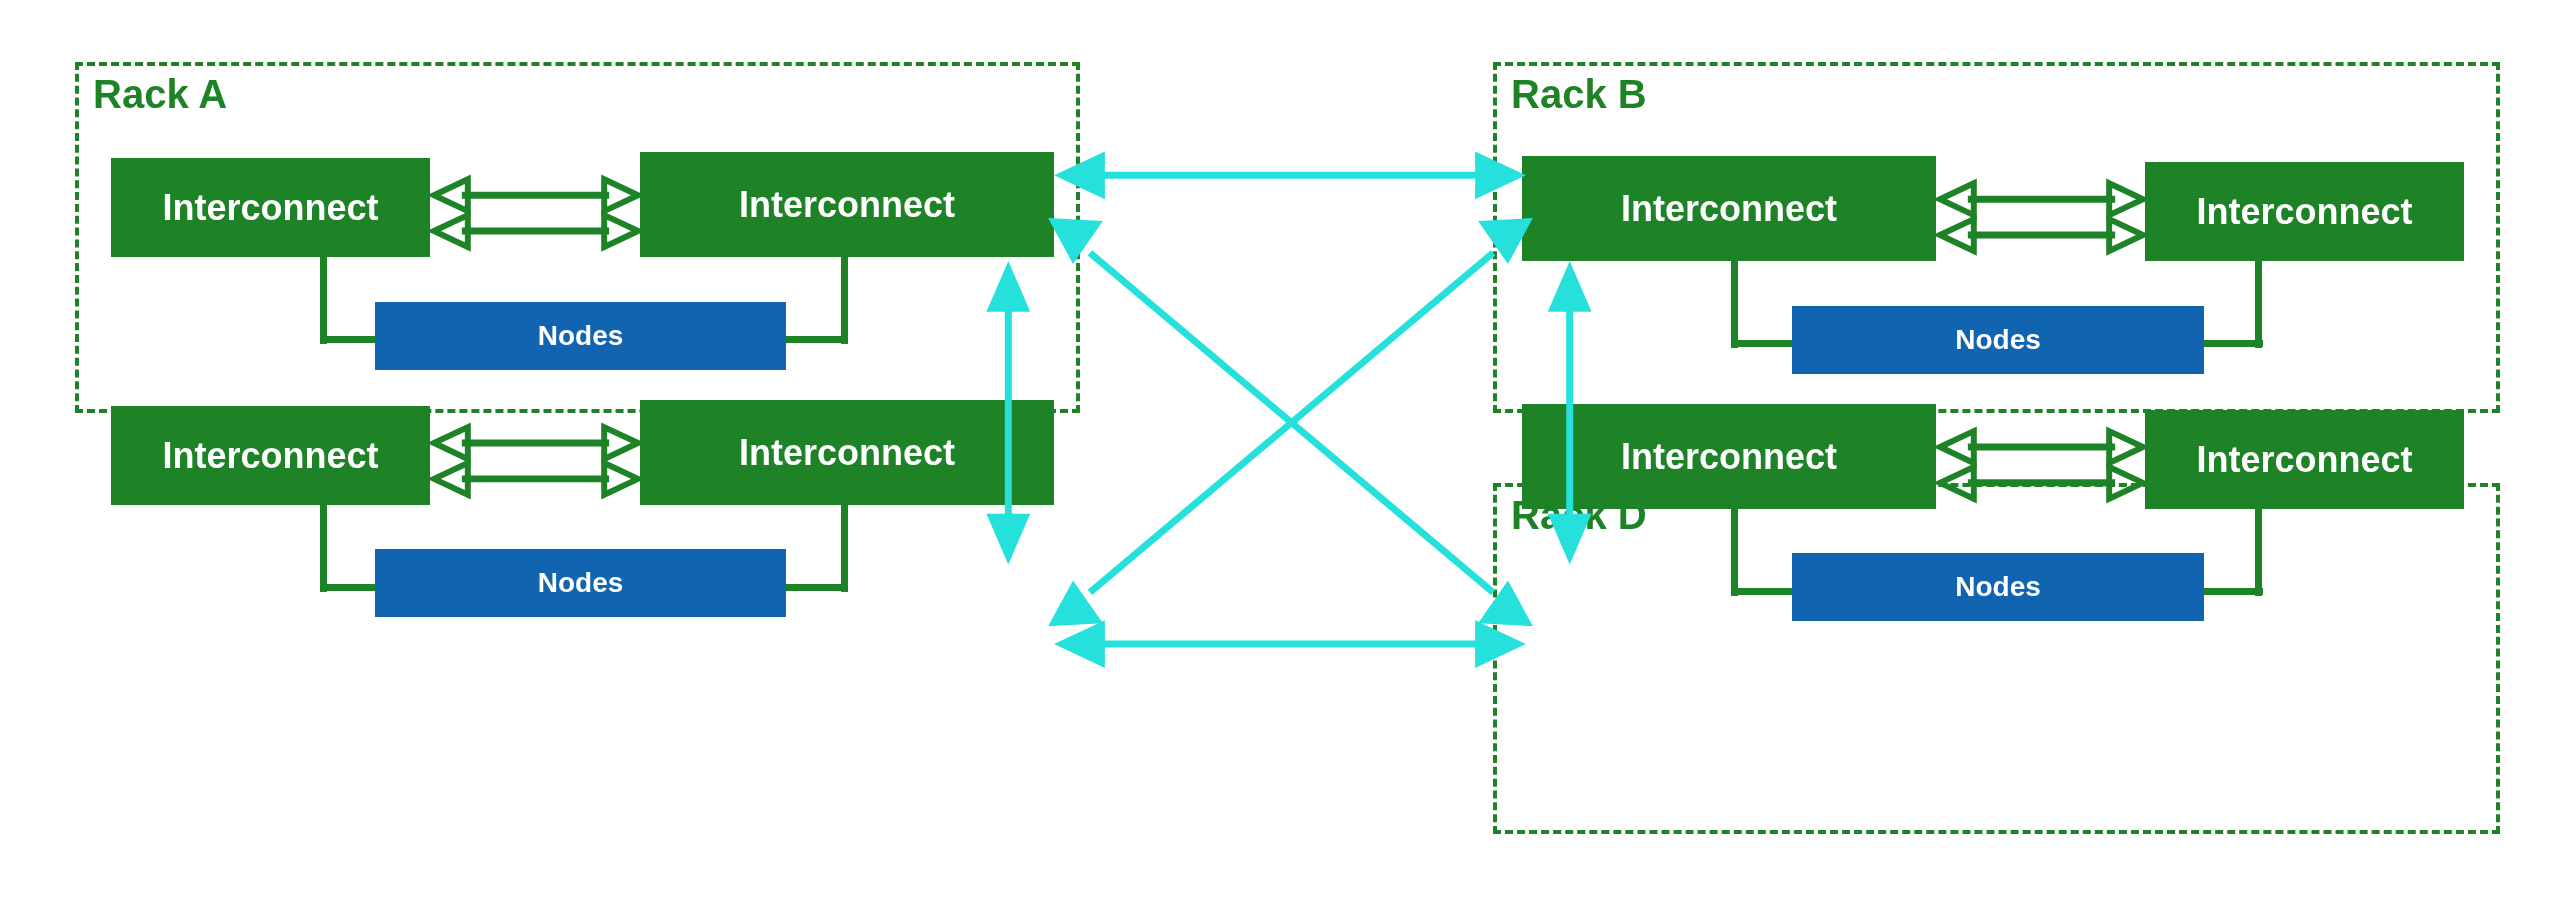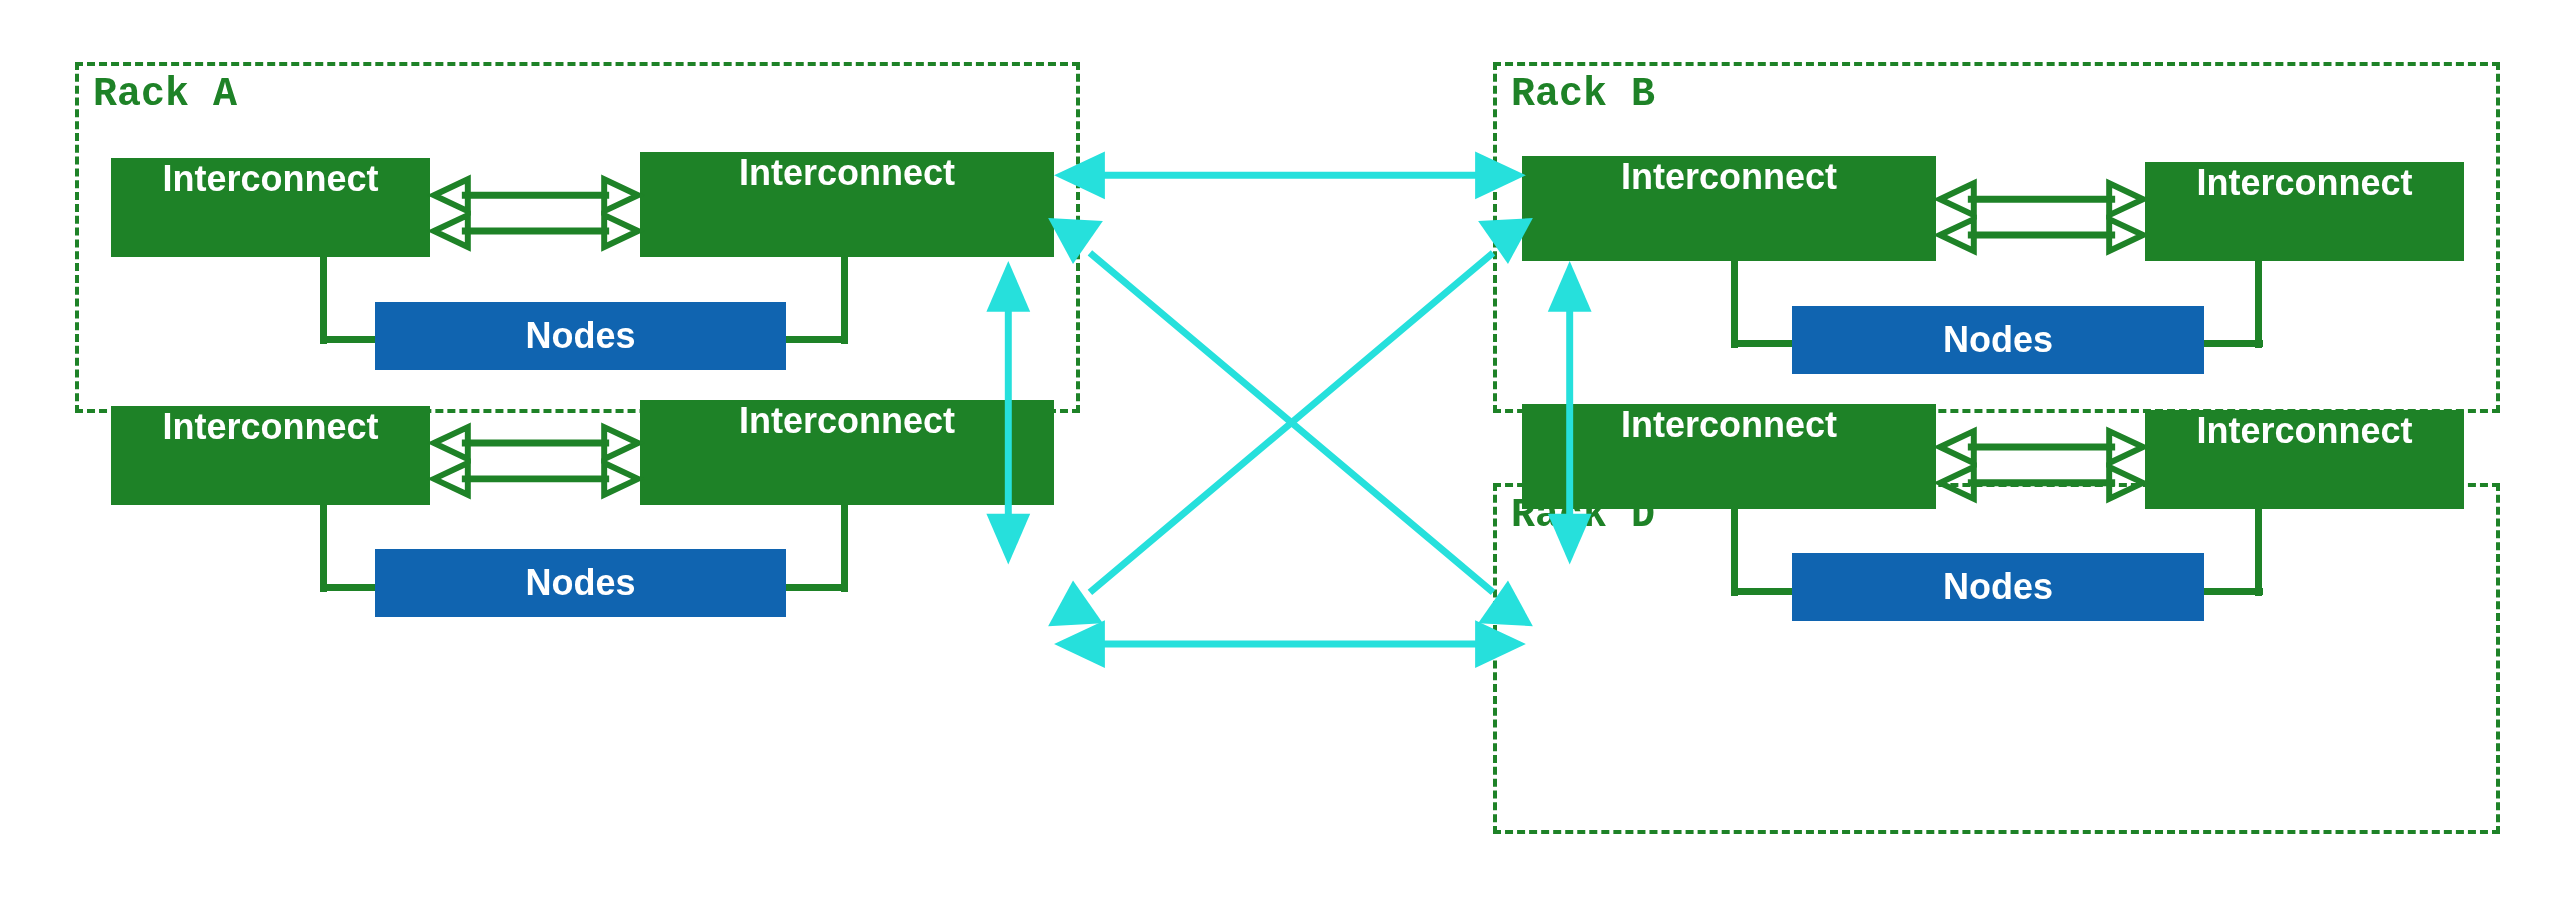--- a/index.html
+++ b/index.html
@@ -17,47 +17,47 @@
     background:transparent;
   }
   .rack-label{
     position:absolute;
     top:6px;left:14px;
     font-size:40px;
     font-weight:bold;
     color:#1E8227;
     letter-spacing:0px;
     white-space:nowrap;
-    font-family:Liberation Mono, monospace;
   }
 
   
   .ic{
     position:absolute;
     background:#1E8227;
-    color:#ffffff;
-    font-size:36px;
-    font-weight:bold;
-    display:flex;
-    justify-content:center;
-    box-sizing:border-box;
-    white-space:nowrap;
-  }
-  .nodes{
-    position:absolute;
-    background:#1064B0;
     color:#ffffff;
     font-size:36px;
     font-weight:bold;
     display:flex;
     align-items:center;
     justify-content:center;
     box-sizing:border-box;
     white-space:nowrap;
   }
+  .nodes{
+    position:absolute;
+    background:#1064B0;
+    color:#ffffff;
+    font-size:28px;
+    font-weight:bold;
+    display:flex;
+    align-items:center;
+    justify-content:center;
+    box-sizing:border-box;
+    white-space:nowrap;
+  }
 
   
   .leg{position:absolute;background:#1E8227;}
 
   
   .ov{position:absolute;left:0;top:0;width:2576px;height:904px;pointer-events:none;}
 </style>
 </head>
 <body>
 

